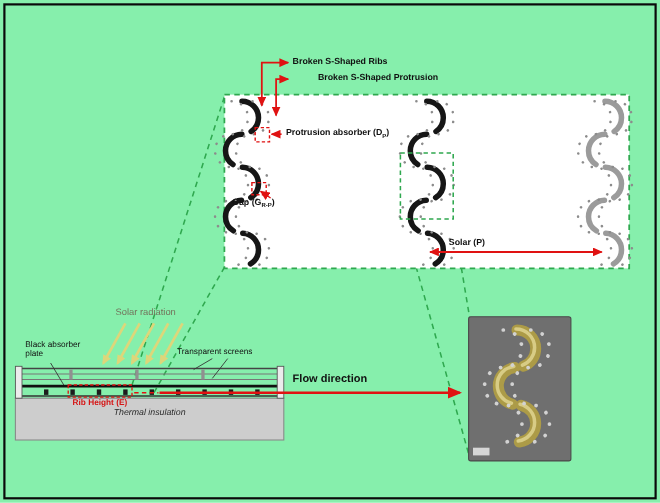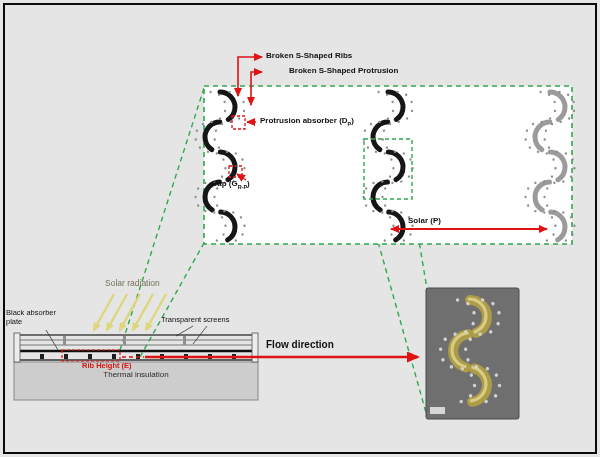--- a/index.html
+++ b/index.html
@@ -1,25 +1,25 @@
 <!DOCTYPE html>
 <html><head>
 <meta charset="utf-8">
 <style>
   * { margin:0; padding:0; box-sizing:border-box; }
   html,body { width:600px; height:457px; background:#fff; }
   body { font-family:"Liberation Sans", sans-serif; position:relative; overflow:hidden; }
-  .stage { position:absolute; inset:0; width:600px; height:457px; background:#e5e5e5; }
+  .stage { position:absolute; inset:0; width:600px; height:457px; background:#86efac; }
   .frame { position:absolute; inset:3px; border:2px solid #0a0a0a; pointer-events:none; }
   svg.layer { position:absolute; left:0; top:0; }
   .lbl { position:absolute; white-space:nowrap; color:#111; font-size:8px; line-height:1.15; }
   .b { font-weight:bold; }
   .red { color:#d61414; }
   .gray { color:#73725b; }
-  .wrap { white-space:normal; }
+  .wrap { white-space:normal;margin-left:17px; }
   sub { font-size:68%; }
 </style>
 </head>
 <body>
 
 <div class="stage">
 
   <svg class="layer" width="600" height="457" viewBox="0 0 600 457">
     <defs>
       <marker id="arr-red" markerUnits="userSpaceOnUse" markerWidth="9" markerHeight="8" refX="8" refY="4" orient="auto-start-reverse">
@@ -125,20 +125,20 @@
   <div class="lbl b" style="left:211px; top:179px;"><span>Gap (G</span><sub>R-P</sub><span>)</span></div>
 
   <div class="lbl b" style="left:408px; top:216px;">Solar (P)</div>
 
   <div class="lbl gray" style="left:105px; top:279px; font-size:8.5px;">Solar radiation</div>
 
   <div class="lbl wrap" style="left:6px; top:309px; width:62px; font-size:7.5px;">Black absorber plate</div>
 
   <div class="lbl" style="left:161px; top:316px; font-size:7.5px;">Transparent screens</div>
 
-  <div class="lbl b red" style="left:82px; top:362px; font-size:7.5px;">Rib Height (E)</div>
+  <div class="lbl b red" style="left:66px; top:362px; font-size:7.5px;">Rib Height (E)</div>
 
-  <div class="lbl" style="left:14px; top:370px; width:244px; text-align:center; color:#2b2b2b;">Thermal insulation</div>
+  <div class="lbl" style="left:14px; top:370px; width:244px; text-align:center; color:#2b2b2b;font-style:italic;">Thermal insulation</div>
 
   <div class="lbl b" style="left:266px; top:339px; font-size:10px;">Flow direction</div>
 
   <div class="frame"></div>
 </div>
 
 </body></html>

